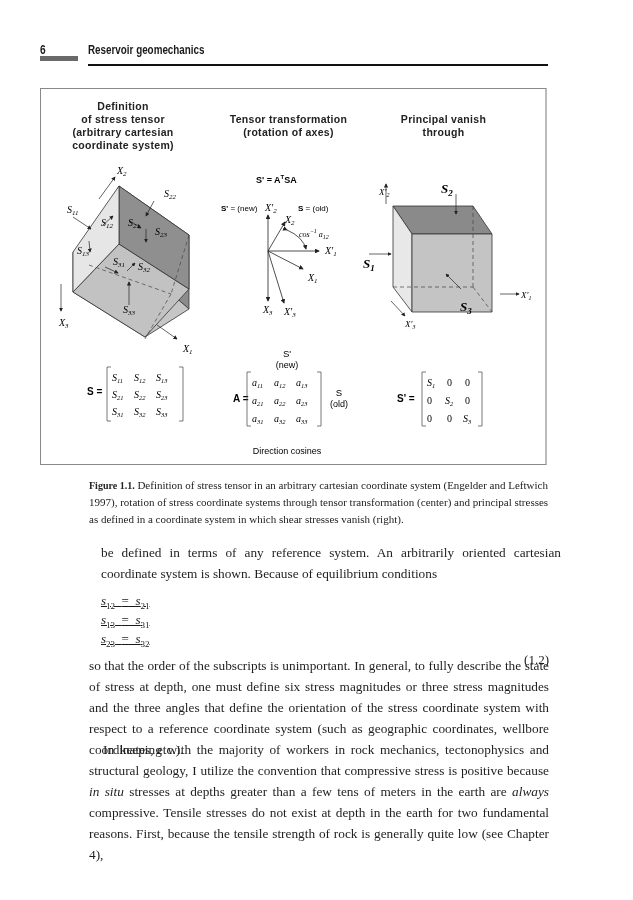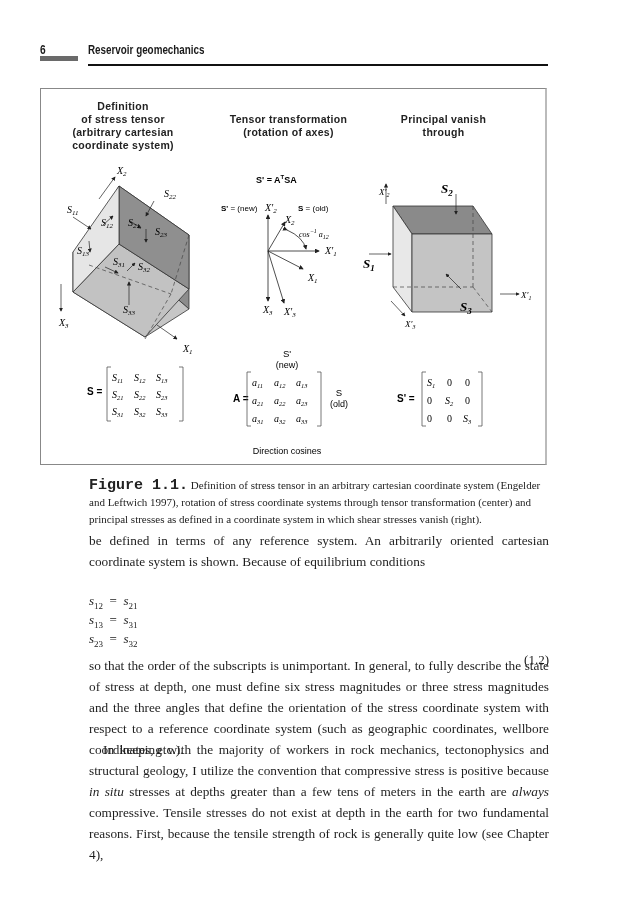--- a/index.html
+++ b/index.html
@@ -11,25 +11,25 @@
   .head-rule { position:absolute; left:48px; top:24px; width:460px; height:2px; background:#111; }
 
   .figure-box { position:absolute; left:40px; top:88px; width:507px; height:377px; border:1px solid #888; border-right:2px solid #bbb; box-sizing:border-box; }
   .panel-title { position:absolute; font-family:"Liberation Sans", sans-serif; font-weight:bold; font-size:10.5px; text-align:center; line-height:13px; color:#222; letter-spacing:0.3px; }
   .fig-svg { position:absolute; left:0; top:0; }
   .sym { font-family:"Liberation Serif", serif; font-style:italic; }
   .bsans { font-family:"Liberation Sans", sans-serif; font-weight:bold; }
   .sans { font-family:"Liberation Sans", sans-serif; }
 
   .caption { position:absolute; left:89px; top:477px; width:460px; font-size:11px; line-height:17px; color:#222; }
-  .caption .fig-label { font-family:Liberation Mono, monospace; font-weight:bold; font-size:15px; }
+  .caption .fig-label { font-family:Liberation Serif, serif; font-weight:bold; font-size:10px; }
 
   .body-text { position:absolute; left:89px; width:460px; font-size:13.3px; line-height:21px; text-align:justify; color:#1e1e1e; }
   .eq-block { position:absolute; left:89px; top:593px; width:460px; height:60px; font-size:13px; }
-  .eq-line { position:absolute; left:0; white-space:nowrap; font-style:italic; }
+  .eq-line { position:absolute; left:12px; white-space:nowrap; font-style:italic;text-decoration:underline; }
   .eq-line sub { font-style:normal; font-size:9px; }
   .eq-num { position:absolute; right:0; top:22px; font-size:13px;margin-top:37px; }
   .indent { text-indent:14px; }
   em { font-style:italic; }
 </style>
 </head>
 <body>
 
 <div class="running-head">
   <span class="page-num">6</span>
@@ -195,21 +195,21 @@
       <text x="422" y="333">S<tspan font-size="6.5" dy="2">3</tspan></text>
     </g>
   </svg>
 </div>
 
 <div class="caption">
   <span class="fig-label">Figure 1.1.</span>
   <span>Definition of stress tensor in an arbitrary cartesian coordinate system (Engelder and Leftwich 1997), rotation of stress coordinate systems through tensor transformation (center) and principal stresses as defined in a coordinate system in which shear stresses vanish (right).</span>
 </div>
 
-<p class="body-text" style="top:530px; margin:0;">be defined in terms of any reference system. An arbitrarily oriented cartesian coordinate system is shown. Because of equilibrium conditions</p>
+<p class="body-text" style="top:530px; margin:12px;">be defined in terms of any reference system. An arbitrarily oriented cartesian coordinate system is shown. Because of equilibrium conditions</p>
 
 <div class="eq-block">
   <div class="eq-line" style="top:0;">s<sub>12</sub>&nbsp;&nbsp;<span style="font-style:normal">=</span>&nbsp;&nbsp;s<sub>21</sub></div>
   <div class="eq-line" style="top:19px;">s<sub>13</sub>&nbsp;&nbsp;<span style="font-style:normal">=</span>&nbsp;&nbsp;s<sub>31</sub></div>
   <div class="eq-line" style="top:38px;">s<sub>23</sub>&nbsp;&nbsp;<span style="font-style:normal">=</span>&nbsp;&nbsp;s<sub>32</sub></div>
   <span class="eq-num">(1.2)</span>
 </div>
 
 <p class="body-text" style="top:655px; margin:0;">so that the order of the subscripts is unimportant. In general, to fully describe the state of stress at depth, one must define six stress magnitudes or three stress magnitudes and the three angles that define the orientation of the stress coordinate system with respect to a reference coordinate system (such as geographic coordinates, wellbore coordinates, etc.).</p>
 

